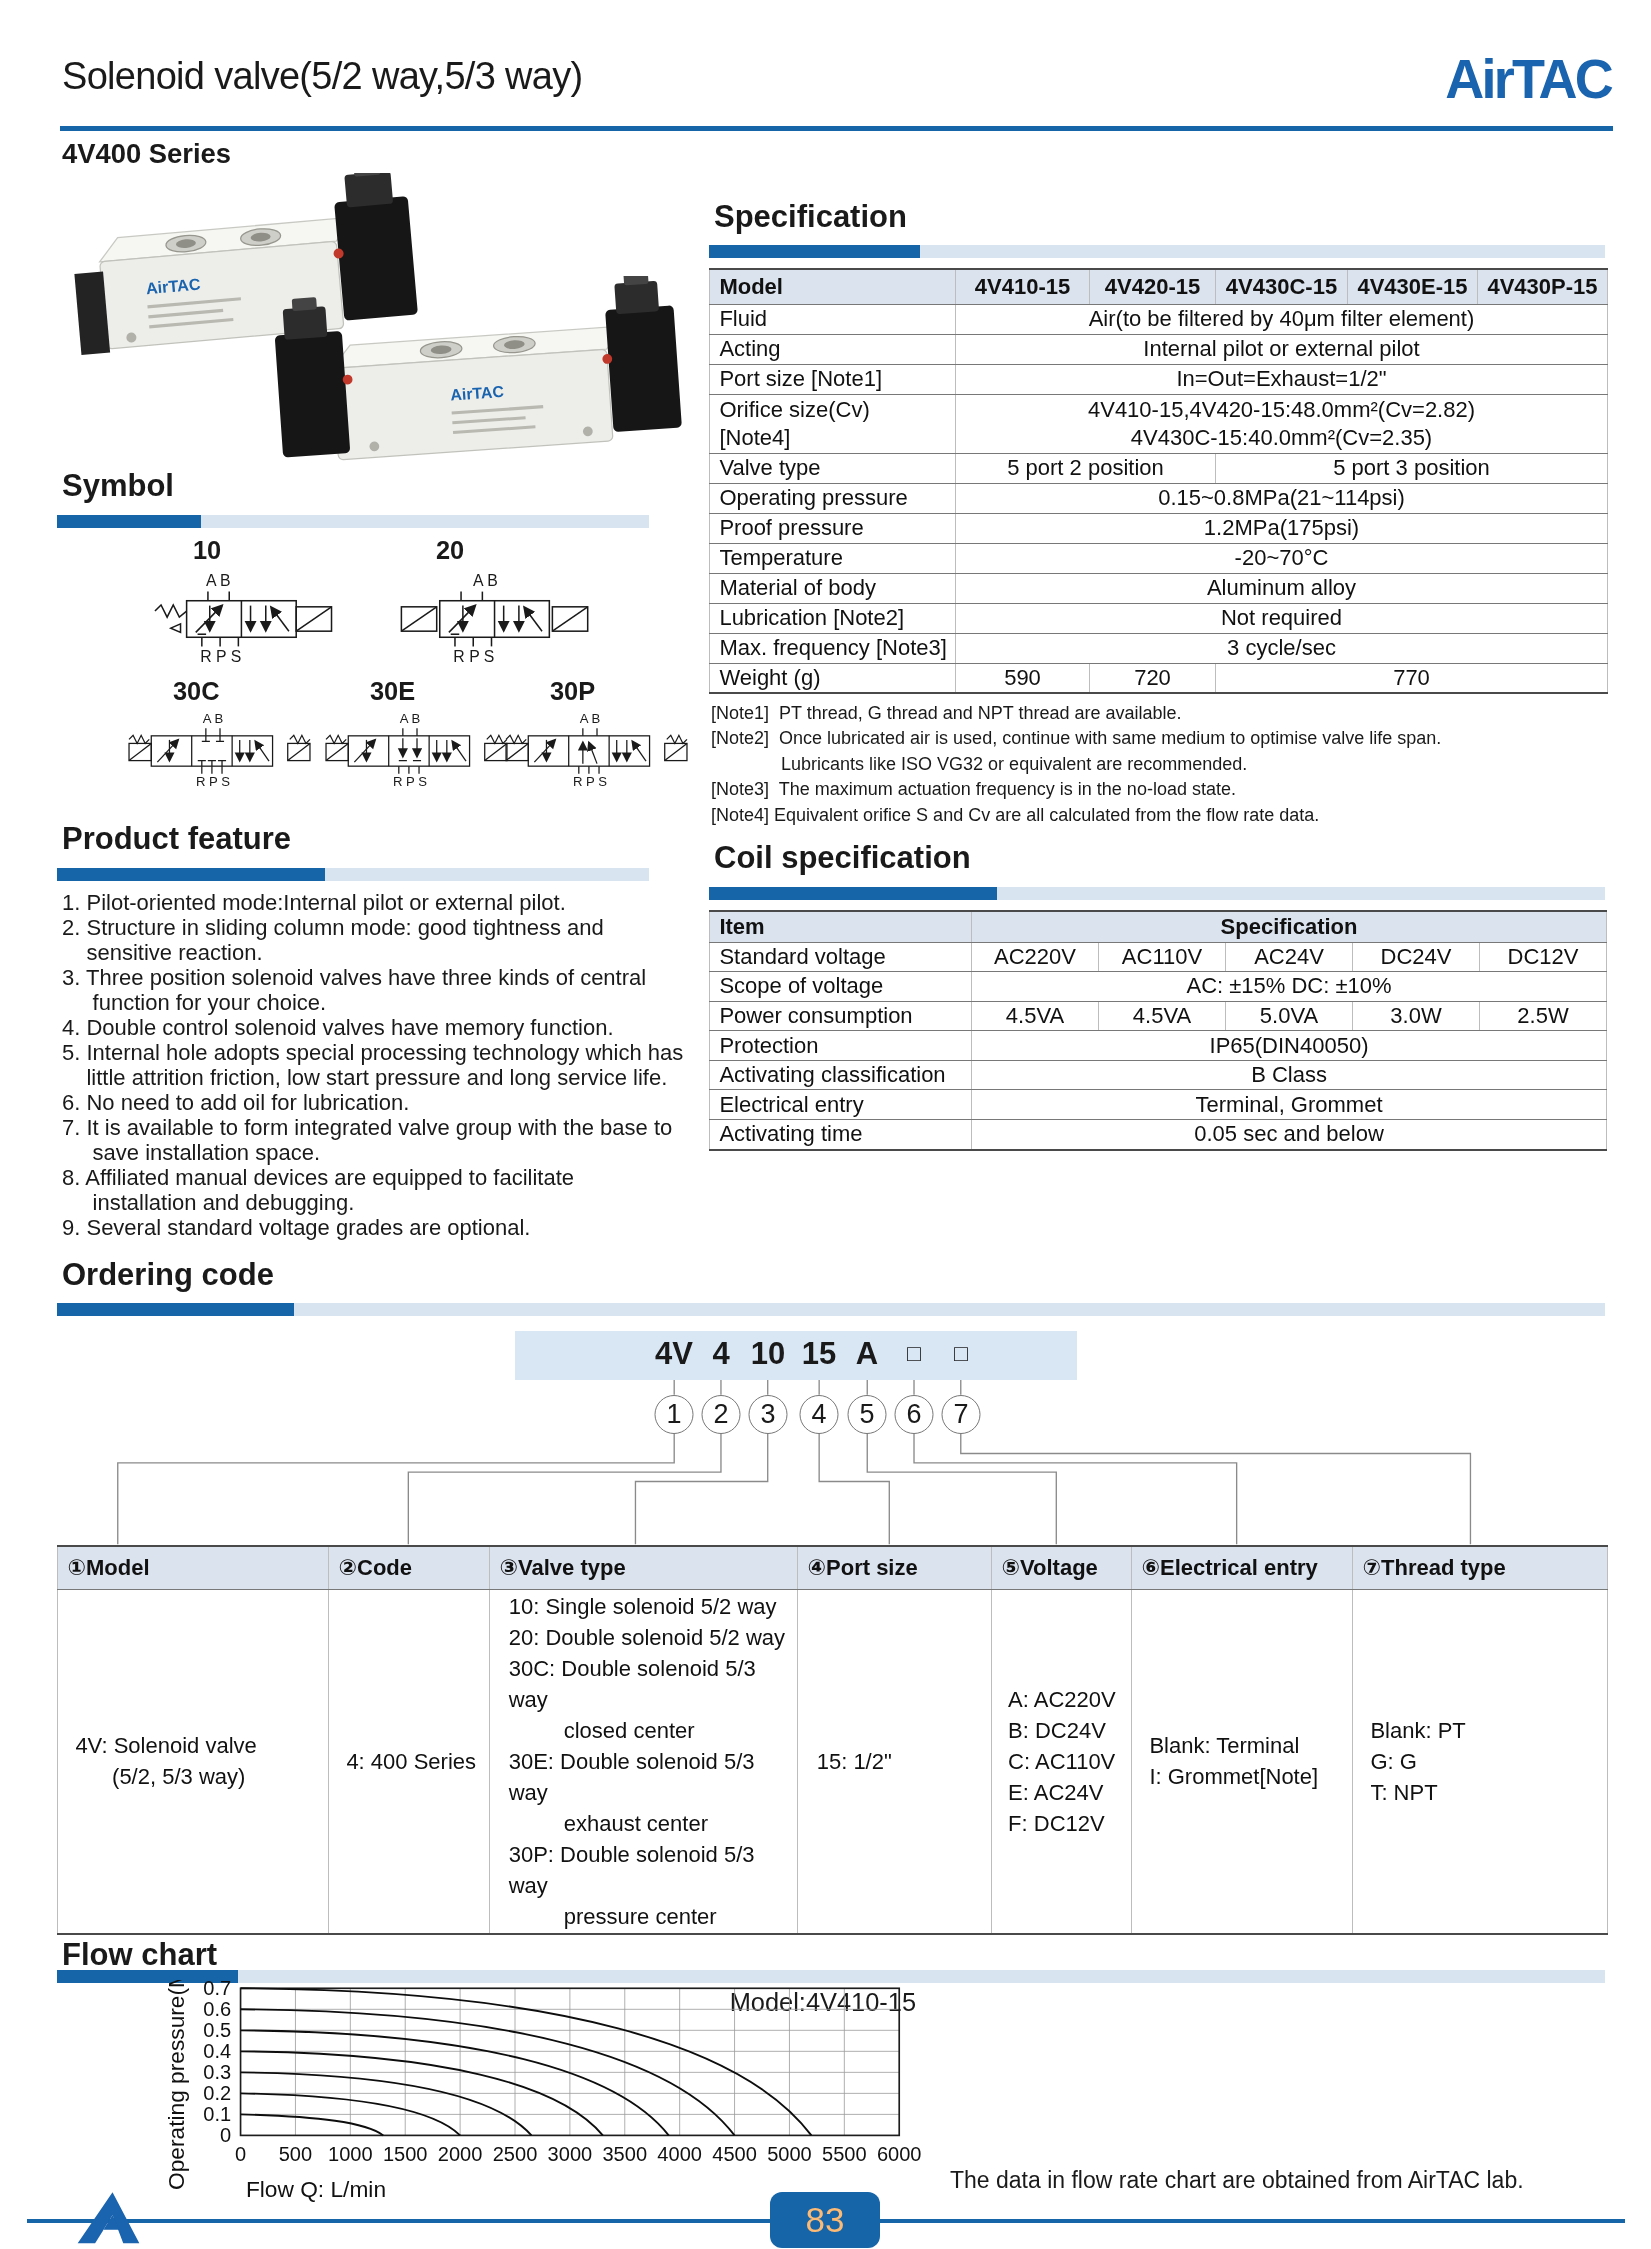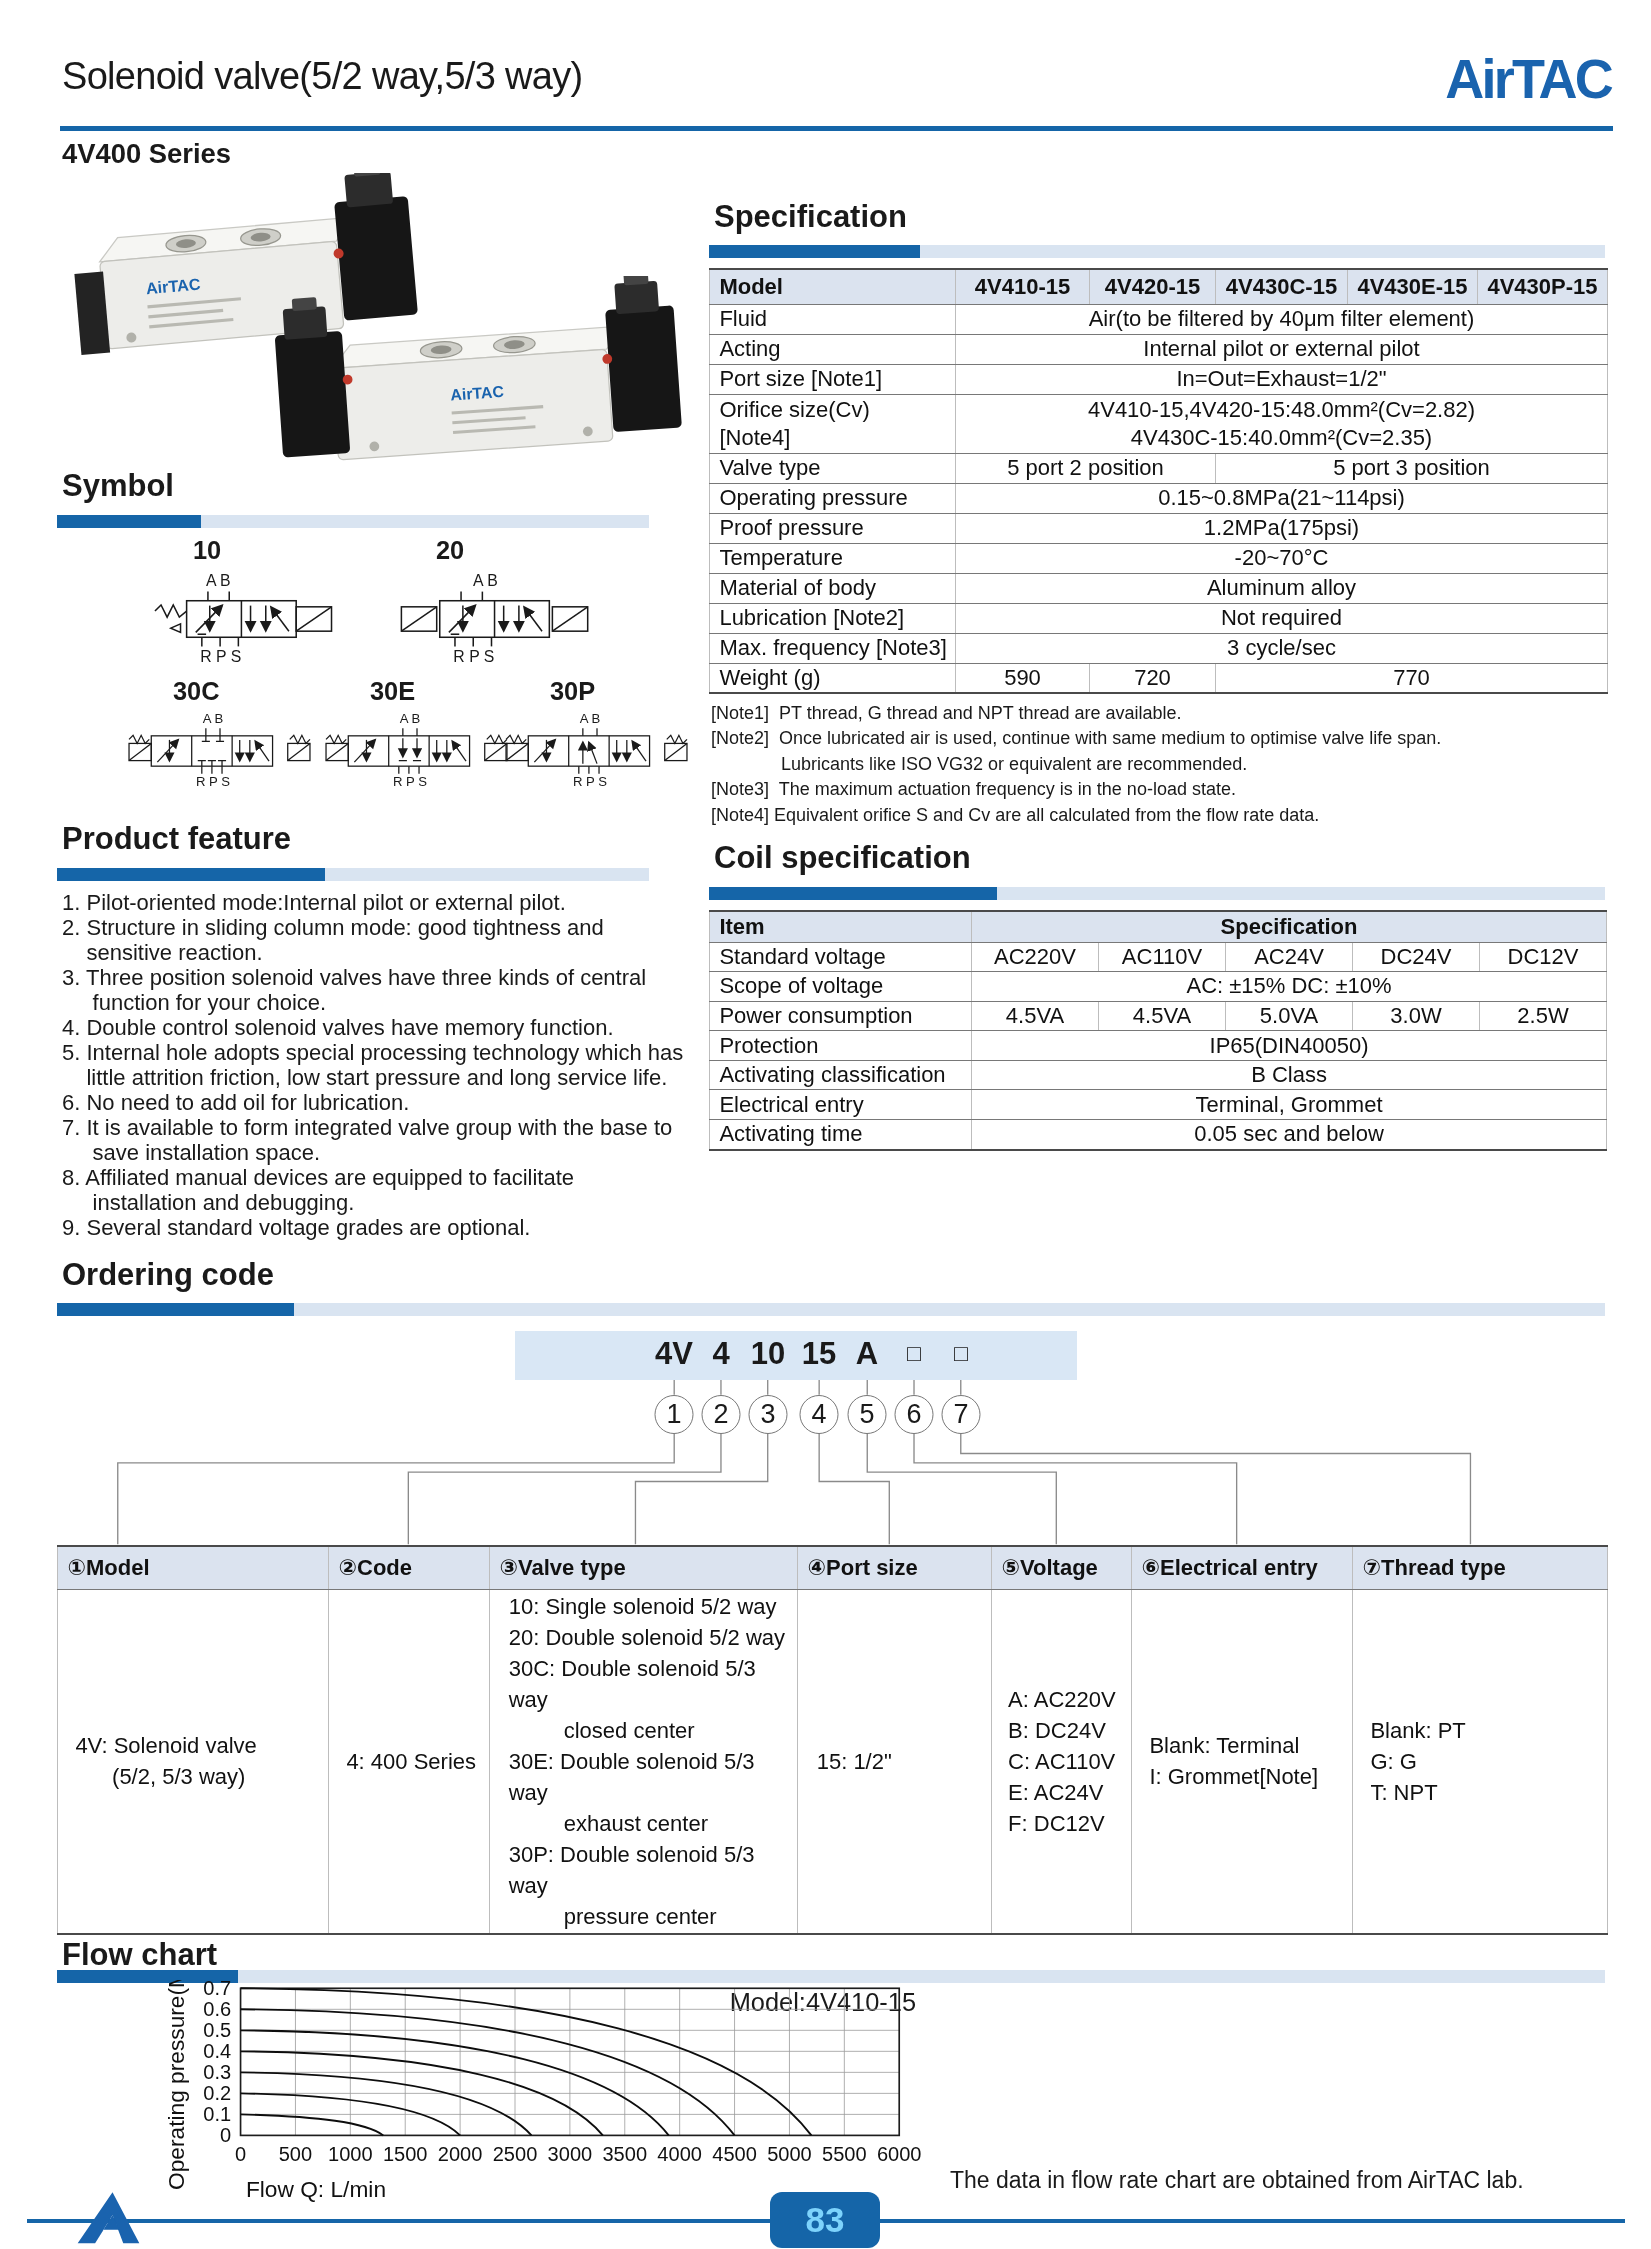--- a/index.html
+++ b/index.html
@@ -31,21 +31,21 @@
   .code-sq{font-size:23px;font-weight:normal;color:#222;}
   .oc-circle{position:absolute;width:37px;height:37px;border:1.7px solid #777;border-radius:50%;
              background:#fff;text-align:center;line-height:37px;font-size:27px;transform:translateX(-50%);}
   .ord-table td{vertical-align:middle;}
   .ord-cell{font-size:22px;line-height:31px;text-align:left;white-space:pre-wrap;}
   .note-line{font-size:22px;}
   .chart-title{font-size:25.4px;text-align:right;}
   #flow-svg text{stroke:none;fill:#111;font-family:"Liberation Sans",sans-serif;}
   #flow-svg .tick{font-size:30px;}
   #flow-svg .axis-label{font-size:34px;}
-  .badge{background:#1565a8;color:#7dd3fc;font-size:35px;font-weight:bold;text-align:center;
+  .badge{background:#1565a8;color:#fdba74;font-size:35px;font-weight:normal;text-align:center;
          border-radius:12px;line-height:56px;}
   .photo svg .body{fill:#ededea;stroke:#c2c2bc;stroke-width:2;}
   .photo svg .top{fill:#f6f6f3;stroke:#c9c9c4;stroke-width:2;}
   .photo svg .dark{fill:#232323;}
   .photo svg .coil{fill:#161616;}
   .photo svg .metal{fill:#cfcfc9;stroke:#97978f;stroke-width:2;}
 </style>
 </head>
 <body>
 

